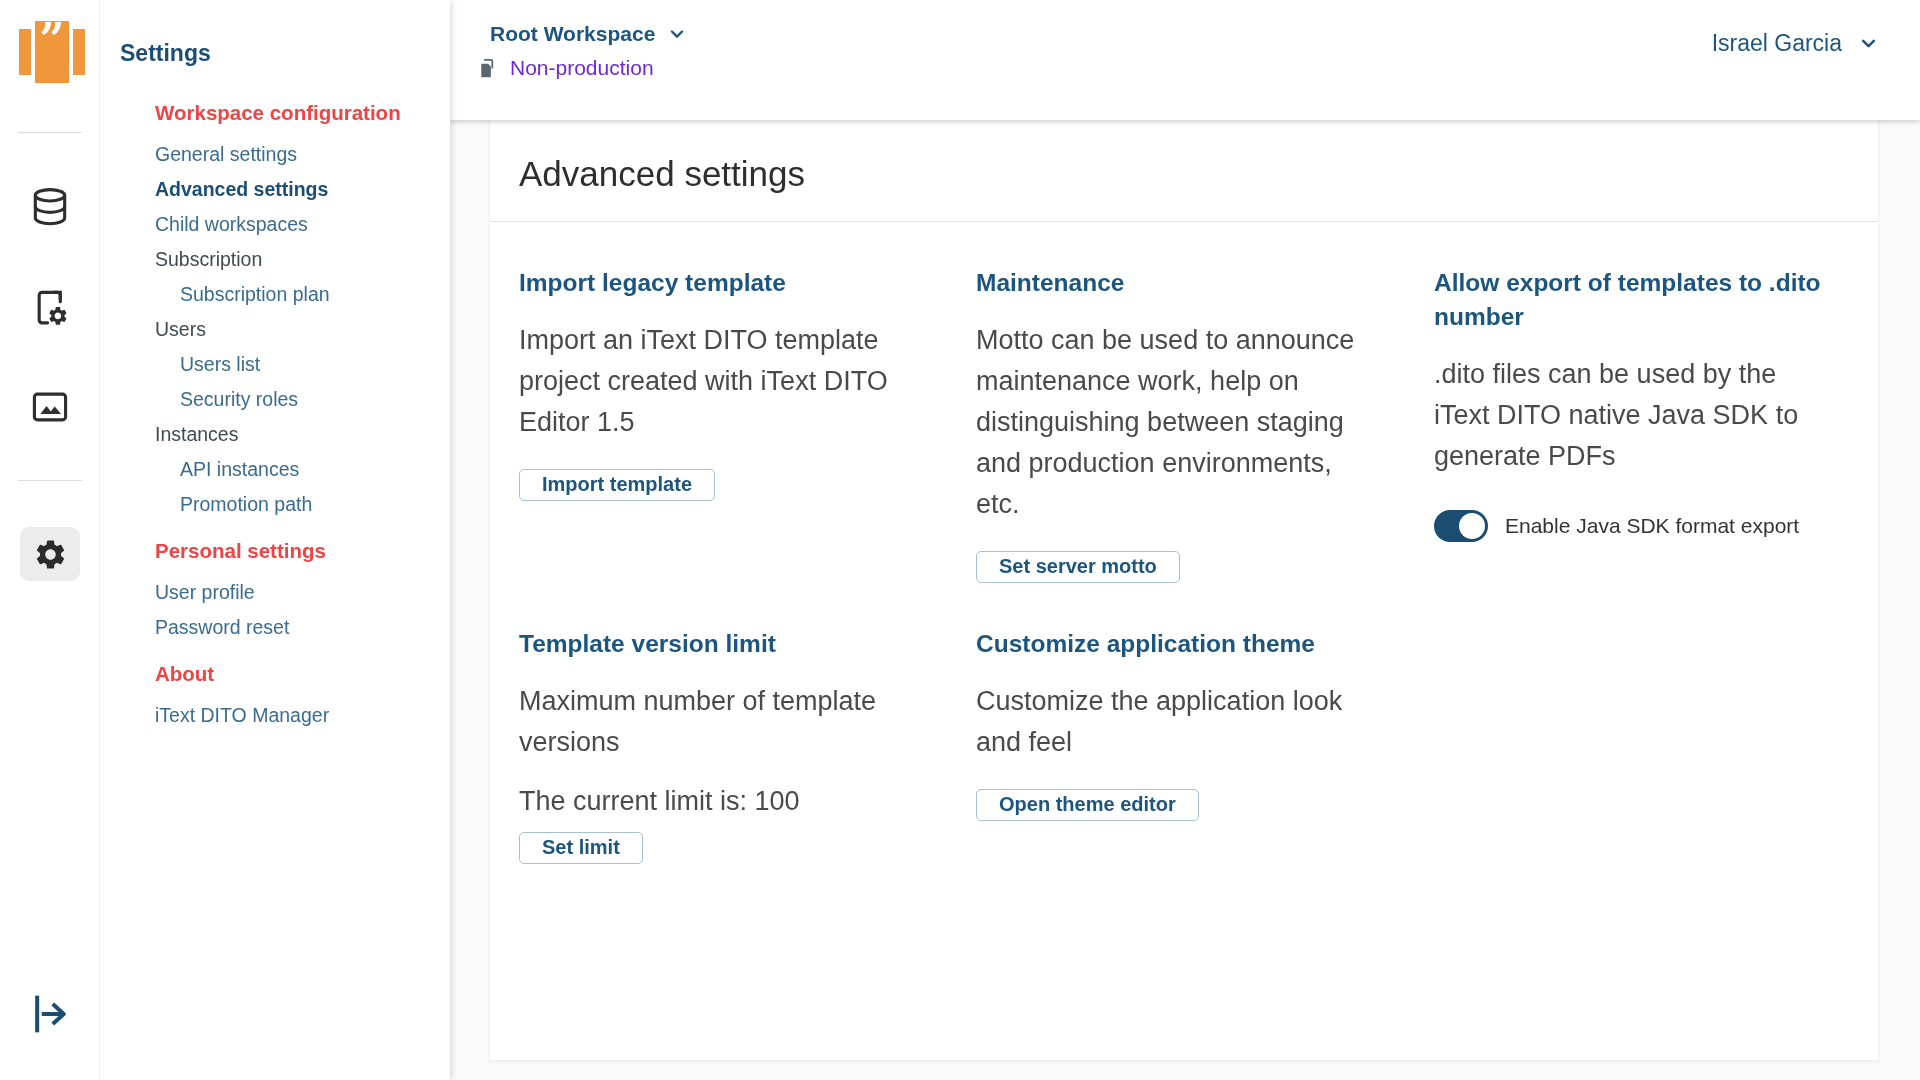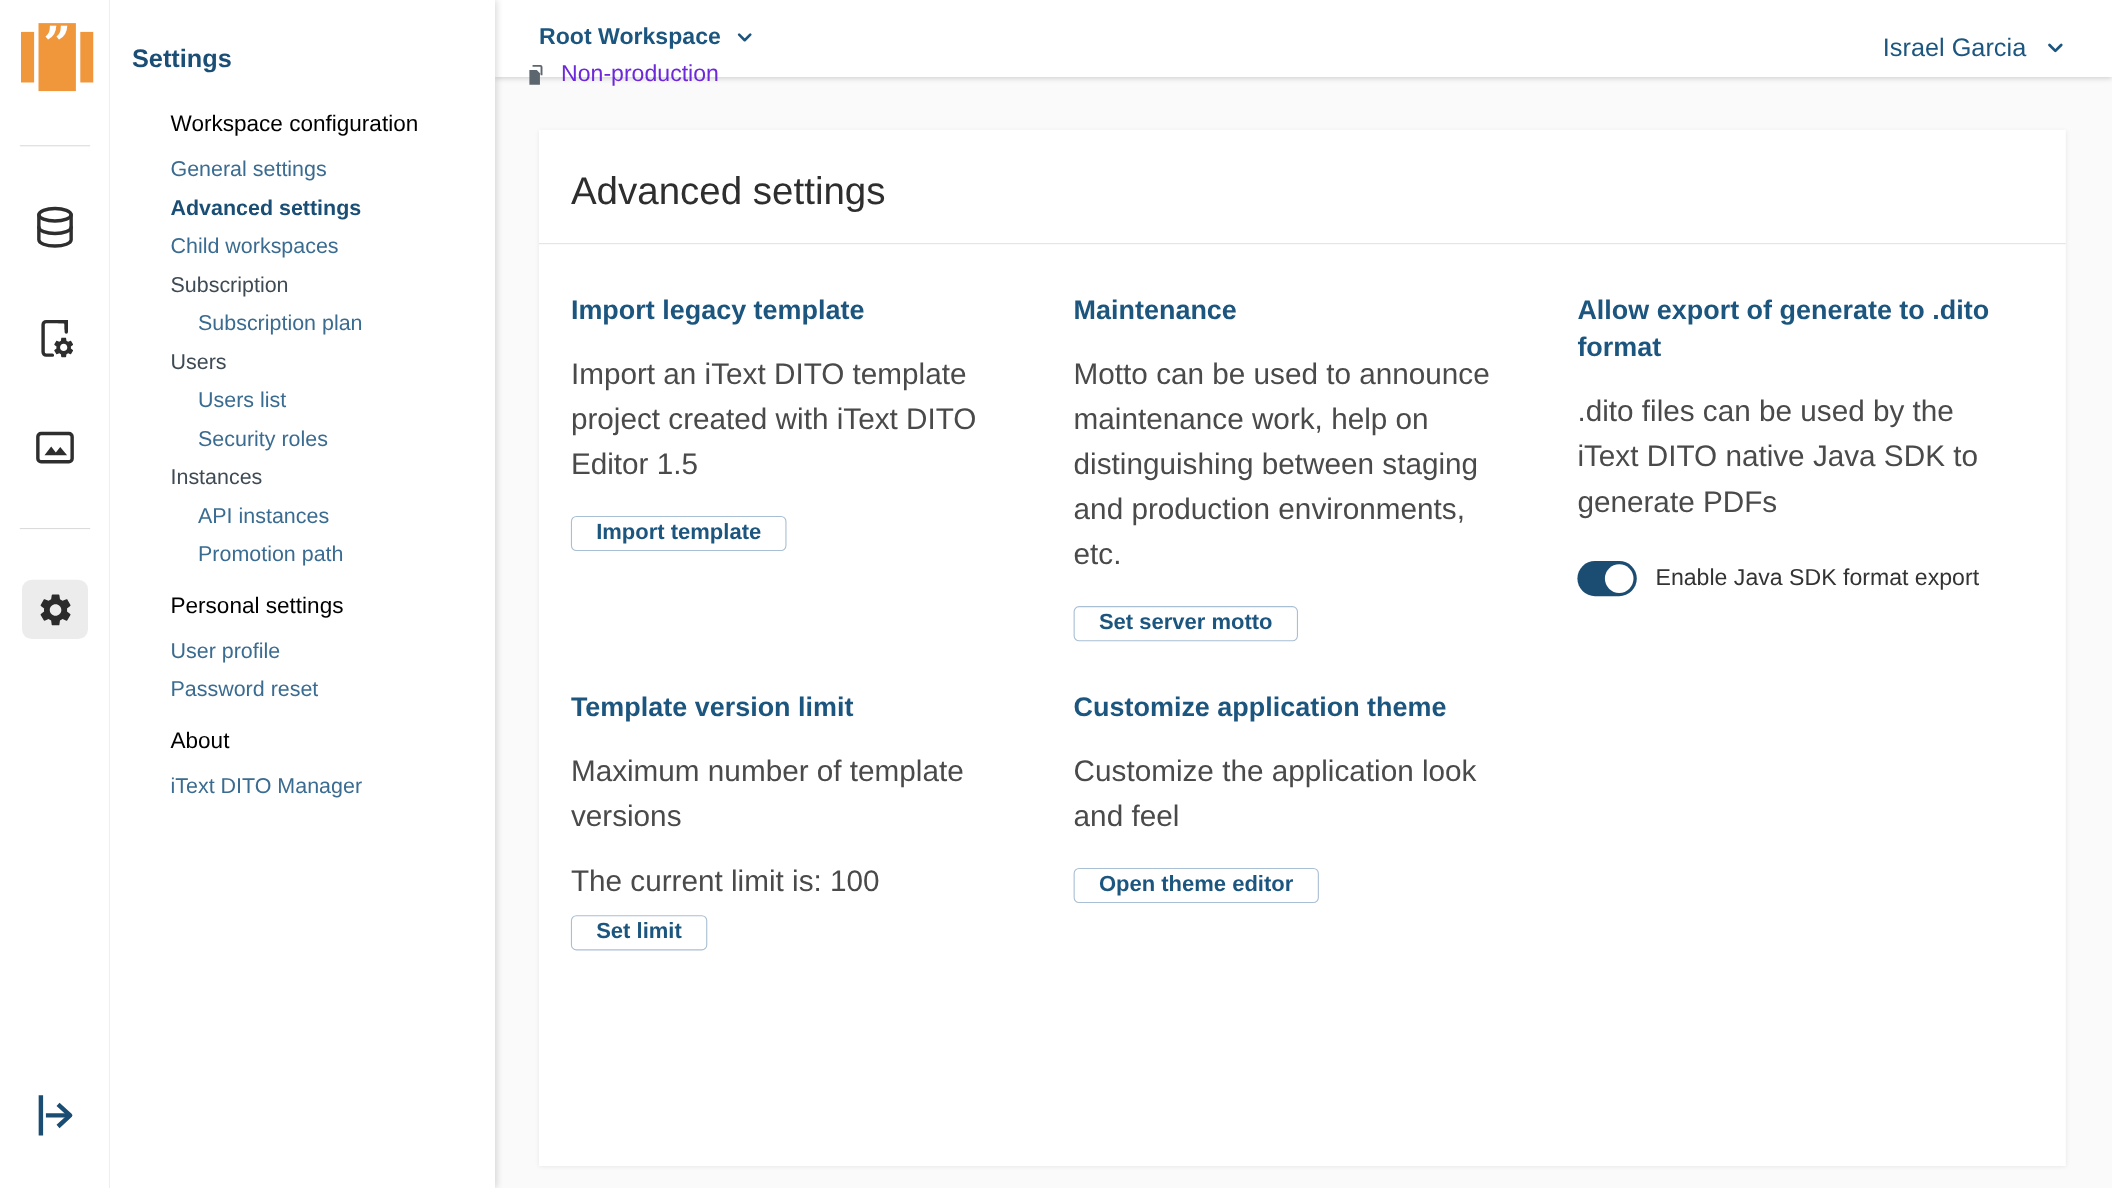--- a/index.html
+++ b/index.html
@@ -31,29 +31,29 @@
   
   .sidebar {
     position:absolute; left:100px; top:0; width:350px; height:1080px;
     background:#fff; box-shadow:2px 0 6px rgba(0,0,0,0.14); z-index:20;
   }
   .sidebar-title {
     margin:40px 0 0 20px; font-size:23px; font-weight:700; color:#1B4E75;
   }
   .nav { margin-top:28px; }
   .nav-item { display:block; padding-left:55px; line-height:35px; font-size:19.5px; }
-  .nav-header { color:#000000; font-size:20.5px; margin:11px 0 7px; }
+  .nav-header { color:#ef4444; font-size:20.5px; margin:11px 0 7px;font-weight:bold; }
   .nav-group  { color:#3E4A54; }
   .nav-link   { color:#3A6B90; }
   .nav-active { color:#1B4E75; font-weight:700; }
   .indent { padding-left:80px; }
 
   
   .topbar {
-    position:absolute; left:450px; top:0; width:1470px; height:70px;
+    position:absolute; left:450px; top:0; width:1470px; height:120px;
     background:#fff; box-shadow:0 2px 5px rgba(0,0,0,0.18); z-index:10;
   }
   .workspace-btn {
     position:absolute; left:40px; top:22px;
     display:flex; align-items:center; gap:13px;
     font-size:21px; font-weight:700; color:#1C567F;
     background:none; border:none; cursor:pointer;
     font-family:"Liberation Sans", sans-serif;
   }
   .env-row {
@@ -227,21 +227,21 @@
       <button class="btn">Import template</button>
     </section>
 
     <section class="section r1c2">
       <h2>Maintenance</h2>
       <p>Motto can be used to announce maintenance work, help on distinguishing between staging and production environments, etc.</p>
       <button class="btn">Set server motto</button>
     </section>
 
     <section class="section r1c3">
-      <h2>Allow export of generate to .dito format</h2>
+      <h2>Allow export of templates to .dito number</h2>
       <p>.dito files can be used by the iText DITO native Java SDK to generate PDFs</p>
       <div class="toggle-row">
         <button class="toggle" aria-checked="true">
           <span class="knob"></span>
         </button>
         <span class="toggle-label">Enable Java SDK format export</span>
       </div>
     </section>
 
     <section class="section r2c1">

